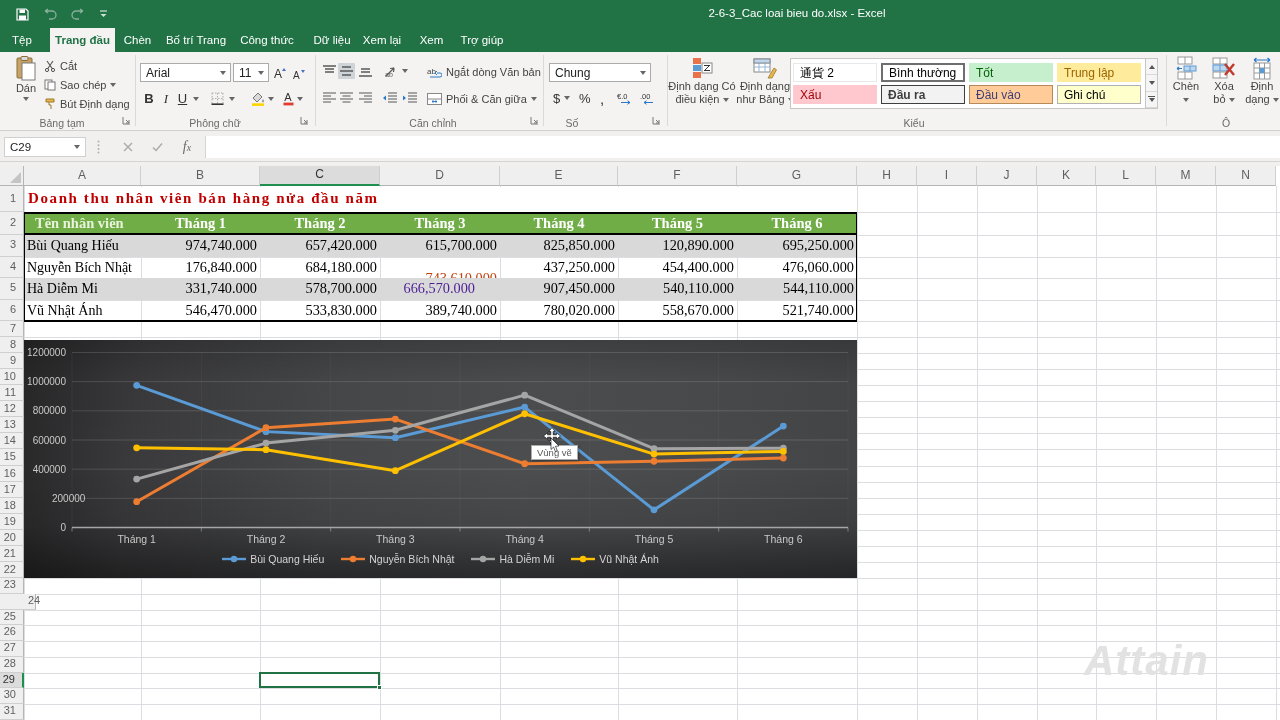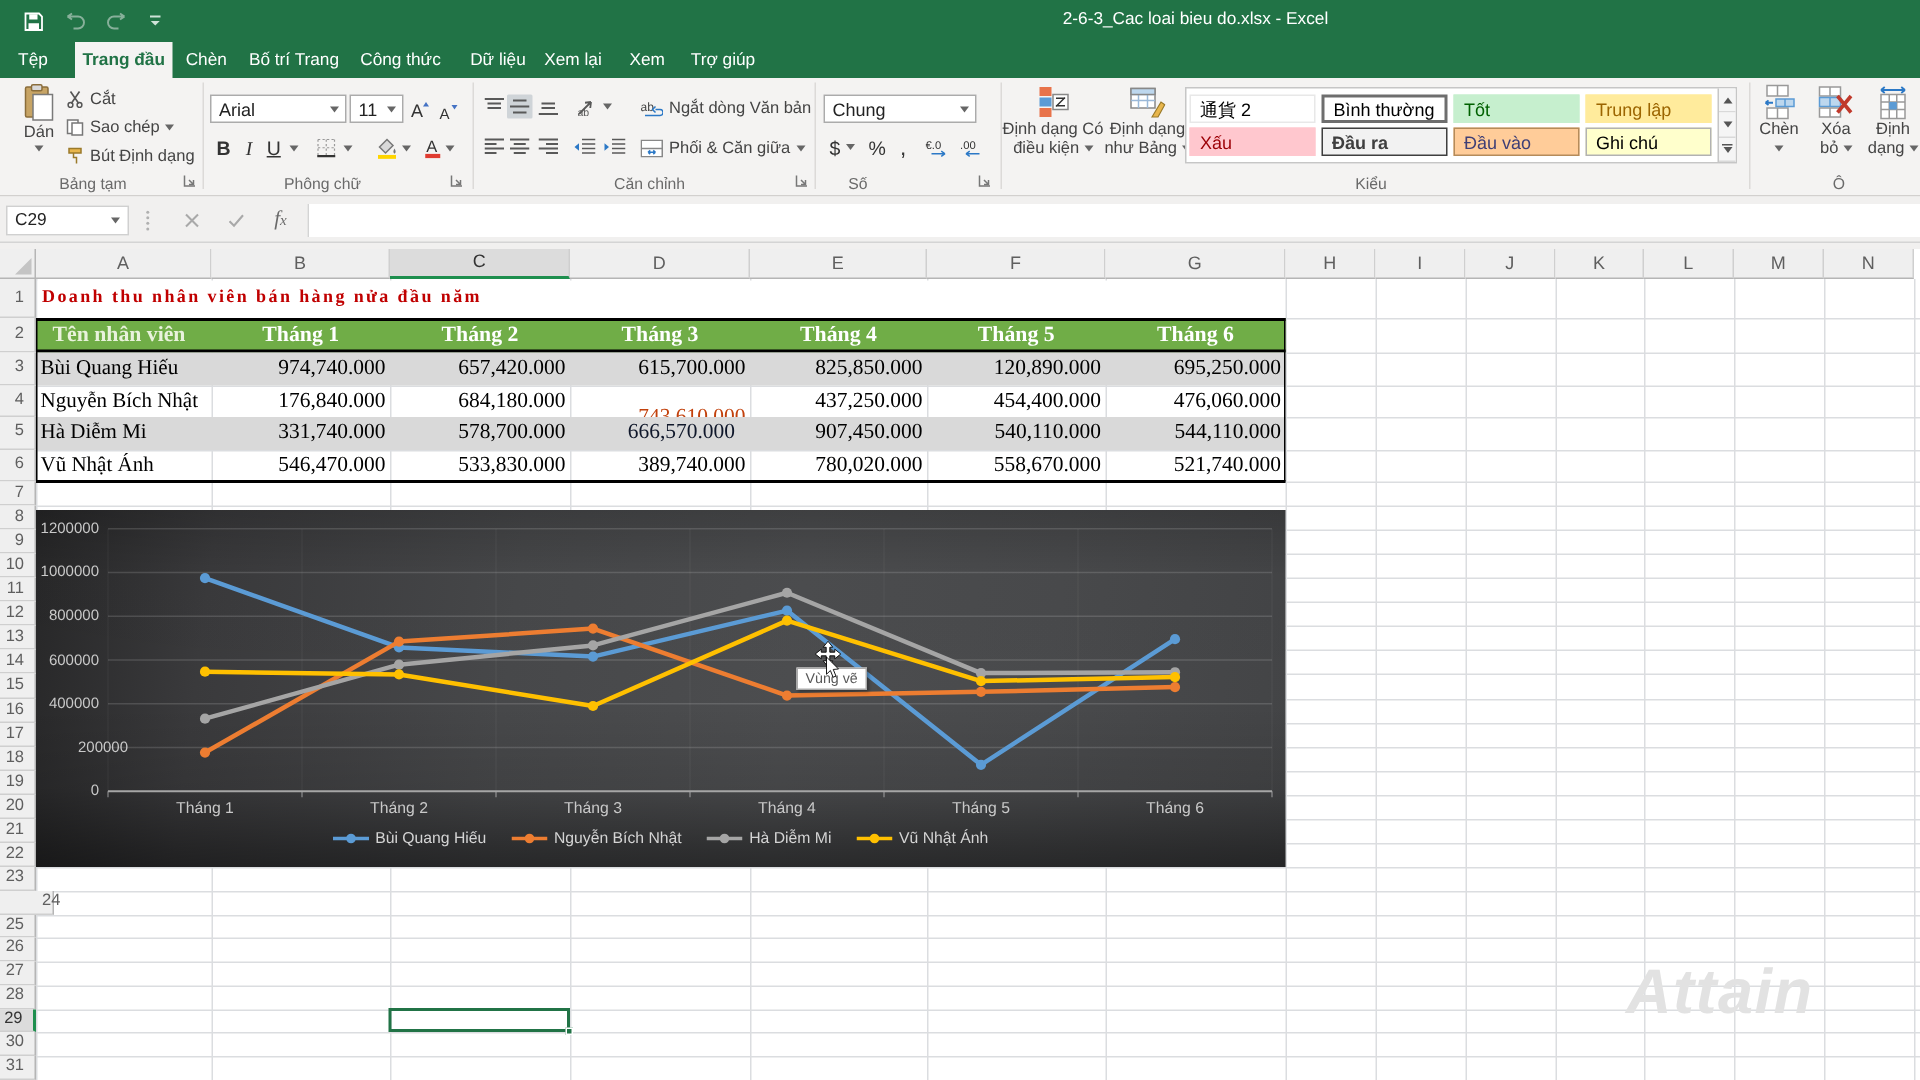--- a/index.html
+++ b/index.html
@@ -60,21 +60,21 @@
   #corner .ctri { position:absolute; right:2px; bottom:2px; width:0; height:0; border-left:11px solid transparent; border-bottom:11px solid #c4c4c4; }
   .colhdr { position:absolute; top:166px; height:20px; background:#efefef; border-right:1px solid #cfcfcf; border-bottom:1px solid #b5b5b5; color:#5f5f5f; font-size:12px; text-align:center; line-height:19px; }
   .colhdr.hl { background:#dcdcdc; border-bottom:2px solid #1e8f4e; line-height:17px; color:#333; }
   .rowhdr { position:absolute; left:0; width:24px; background:#efefef; border-right:1px solid #b5b5b5; border-bottom:1px solid #cfcfcf; color:#5f5f5f; font-size:11px; text-align:right; padding-right:7px; }
   .rowhdr.hl { background:#dcdcdc; border-right:2px solid #1e8f4e; color:#333; }
   .gl-v { position:absolute; width:1px; background:#dbdde0; }
   .gl-h { position:absolute; height:1px; background:#dbdde0; }
 
   
   .serif { font-family:"Liberation Serif","DejaVu Serif",serif; }
-  #sheet-title { position:absolute; font-weight:bold; color:#c00000; font-size:12px; letter-spacing:1.6px; white-space:nowrap; }
+  #sheet-title { position:absolute; font-weight:bold; color:#c00000; font-size:15px; letter-spacing:1.6px; white-space:nowrap; }
   .tcell { position:absolute; white-space:nowrap; overflow:hidden; }
   .thead { font-weight:bold; font-size:14.5px; }
   .tnum { text-align:right; font-size:14.3px; }
   .tname { font-size:14px; }
 
   
   #chart { position:absolute; left:24px; top:340px; width:833px; height:238px; background:linear-gradient(180deg,rgba(0,0,0,0.18) 0%,rgba(0,0,0,0.02) 18%,rgba(0,0,0,0) 55%,rgba(0,0,0,0.10) 78%,rgba(0,0,0,0.38) 95%,rgba(0,0,0,0.45) 100%),linear-gradient(97deg,#272728 0%,#3a3a3c 14%,#47484a 38%,#4c4d4f 60%,#494a4c 80%,#434446 100%); }
   #chart > svg { position:absolute; left:0; top:0; }
   .ylab { position:absolute; left:0; width:42px; text-align:right; font-size:10px; color:#c9c9c9; line-height:11px; }
   .xlab { position:absolute; width:100px; text-align:center; font-size:10.5px; color:#c9c9c9; }
@@ -534,21 +534,21 @@
       <div class="tcell serif tnum" style="left:141px; top:256.5px; width:116px; height:21.5px; line-height:21.5px; color:#000;">176,840.000</div>
       <div class="tcell serif tnum" style="left:260px; top:256.5px; width:117px; height:21.5px; line-height:21.5px; color:#000;">684,180.000</div>
       <div class="tcell serif tnum" style="left:380px; top:268px; width:117px; height:21.5px; line-height:21.5px; color:#c2410c;">743,610.000</div>
       <div class="tcell serif tnum" style="left:500px; top:256.5px; width:115px; height:21.5px; line-height:21.5px; color:#000;">437,250.000</div>
       <div class="tcell serif tnum" style="left:618px; top:256.5px; width:116px; height:21.5px; line-height:21.5px; color:#000;">454,400.000</div>
       <div class="tcell serif tnum" style="left:737px; top:256.5px; width:117px; height:21.5px; line-height:21.5px; color:#000;">476,060.000</div>
       <div class="abs" style="left:24px; top:278px; width:833px; height:21.5px; background:#d9d9d9;"></div>
       <div class="tcell serif tname" style="left:27px; top:278px; width:114px; height:21.5px; line-height:21.5px; color:#000;">Hà Diễm Mi</div>
       <div class="tcell serif tnum" style="left:141px; top:278px; width:116px; height:21.5px; line-height:21.5px; color:#000;">331,740.000</div>
       <div class="tcell serif tnum" style="left:260px; top:278px; width:117px; height:21.5px; line-height:21.5px; color:#000;">578,700.000</div>
-      <div class="tcell serif tnum" style="left:373px; top:278px; width:117px; height:21.5px; line-height:21.5px; color:#0f172a;">666,570.000</div>
+      <div class="tcell serif tnum" style="left:358px; top:278px; width:117px; height:21.5px; line-height:21.5px; color:#4c1d95;">666,570.000</div>
       <div class="tcell serif tnum" style="left:500px; top:278px; width:115px; height:21.5px; line-height:21.5px; color:#000;">907,450.000</div>
       <div class="tcell serif tnum" style="left:618px; top:278px; width:116px; height:21.5px; line-height:21.5px; color:#000;">540,110.000</div>
       <div class="tcell serif tnum" style="left:737px; top:278px; width:117px; height:21.5px; line-height:21.5px; color:#000;">544,110.000</div>
       <div class="tcell serif tname" style="left:27px; top:299.5px; width:114px; height:21.5px; line-height:21.5px; color:#000;">Vũ Nhật Ánh</div>
       <div class="tcell serif tnum" style="left:141px; top:299.5px; width:116px; height:21.5px; line-height:21.5px; color:#000;">546,470.000</div>
       <div class="tcell serif tnum" style="left:260px; top:299.5px; width:117px; height:21.5px; line-height:21.5px; color:#000;">533,830.000</div>
       <div class="tcell serif tnum" style="left:380px; top:299.5px; width:117px; height:21.5px; line-height:21.5px; color:#000;">389,740.000</div>
       <div class="tcell serif tnum" style="left:500px; top:299.5px; width:115px; height:21.5px; line-height:21.5px; color:#000;">780,020.000</div>
       <div class="tcell serif tnum" style="left:618px; top:299.5px; width:116px; height:21.5px; line-height:21.5px; color:#000;">558,670.000</div>
       <div class="tcell serif tnum" style="left:737px; top:299.5px; width:117px; height:21.5px; line-height:21.5px; color:#000;">521,740.000</div>

